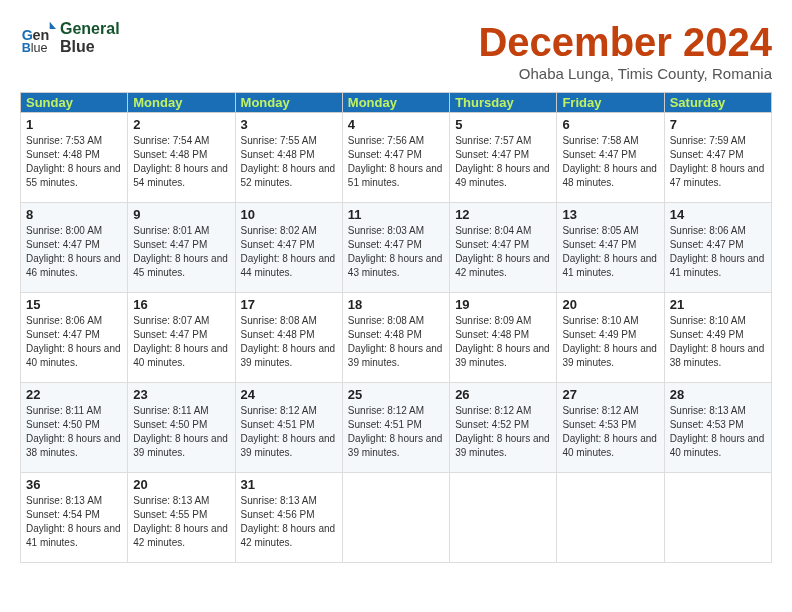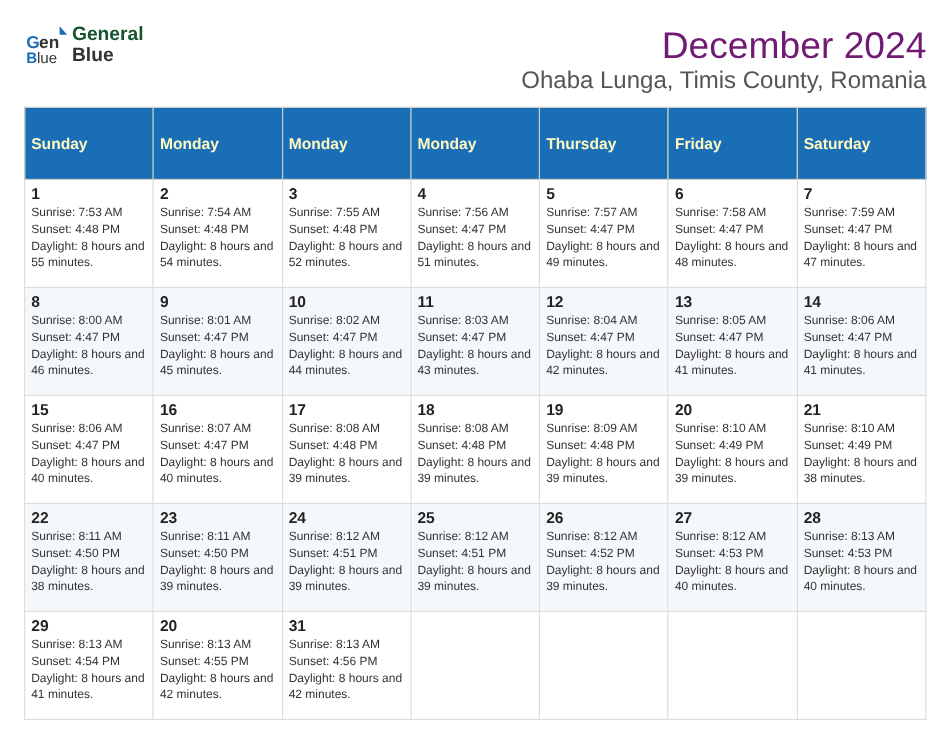--- a/index.html
+++ b/index.html
@@ -22,38 +22,38 @@
       gap: 4px;
     }
     .logo-icon {
       width: 36px;
       height: 36px;
     }
     .title-block {
       text-align: right;
     }
     .title-block h1 {
-      font-size: 31px;
-      font-weight: normal;
-      color: #701a75;
+      font-size: 40px;
+      font-weight: bold;
+      color: #c2410c;
     }
     .title-block h2 {
-      font-size: 20px;
+      font-size: 15px;
       color: #555;
       font-weight: normal;
     }
     .calendar {
       width: 100%;
       border-collapse: collapse;
       font-size: 11px;
     }
     .calendar thead tr th {
       background-color: #1a6eb5;
-      color: #fef9c3;
-      padding: 22px 5px;
+      color: #bef264;
+      padding: 2px 5px;
       text-align: left;
       font-size: 13px;
       font-weight: bold;
       border: 1px solid #ccc;
     }
     .calendar tbody tr td {
       vertical-align: top;
       border: 1px solid #ddd;
       padding: 4px 5px;
       width: 107px;
@@ -233,21 +233,21 @@
           <span class="day-num">27</span>
           <div class="day-info">Sunrise: 8:12 AM<br>Sunset: 4:53 PM<br>Daylight: 8 hours and 40 minutes.</div>
         </td>
         <td>
           <span class="day-num">28</span>
           <div class="day-info">Sunrise: 8:13 AM<br>Sunset: 4:53 PM<br>Daylight: 8 hours and 40 minutes.</div>
         </td>
       </tr>
       <tr>
         <td>
-          <span class="day-num">29</span>
+          <span class="day-num">36</span>
           <div class="day-info">Sunrise: 8:13 AM<br>Sunset: 4:54 PM<br>Daylight: 8 hours and 41 minutes.</div>
         </td>
         <td>
           <span class="day-num">20</span>
           <div class="day-info">Sunrise: 8:13 AM<br>Sunset: 4:55 PM<br>Daylight: 8 hours and 42 minutes.</div>
         </td>
         <td>
           <span class="day-num">31</span>
           <div class="day-info">Sunrise: 8:13 AM<br>Sunset: 4:56 PM<br>Daylight: 8 hours and 42 minutes.</div>
         </td>

